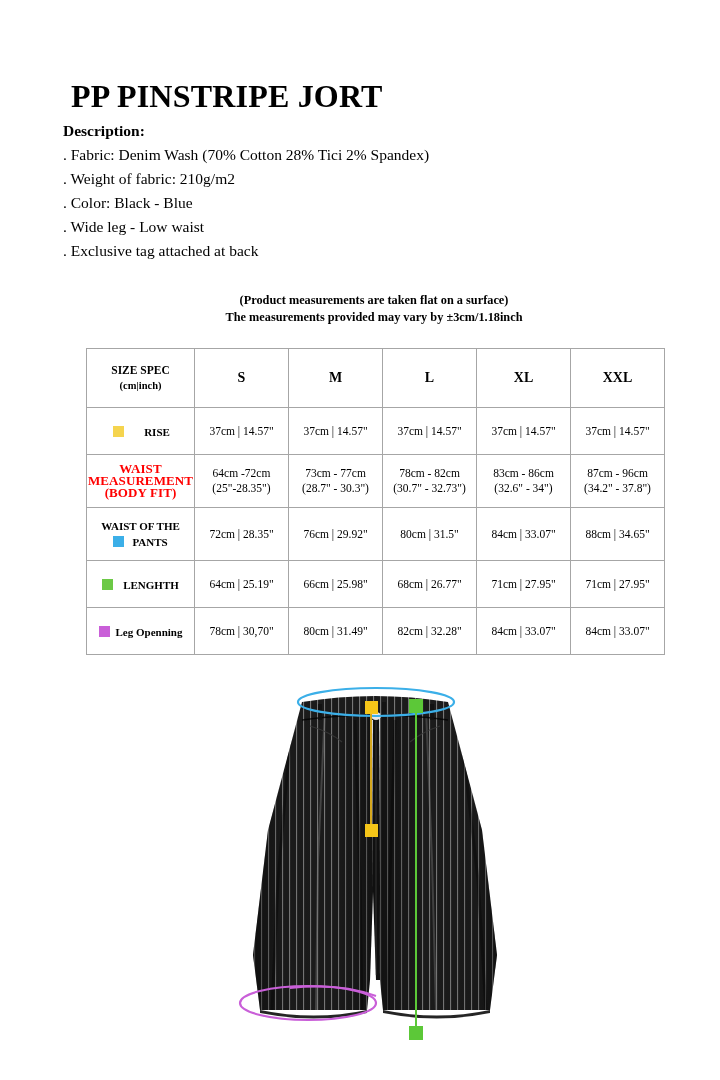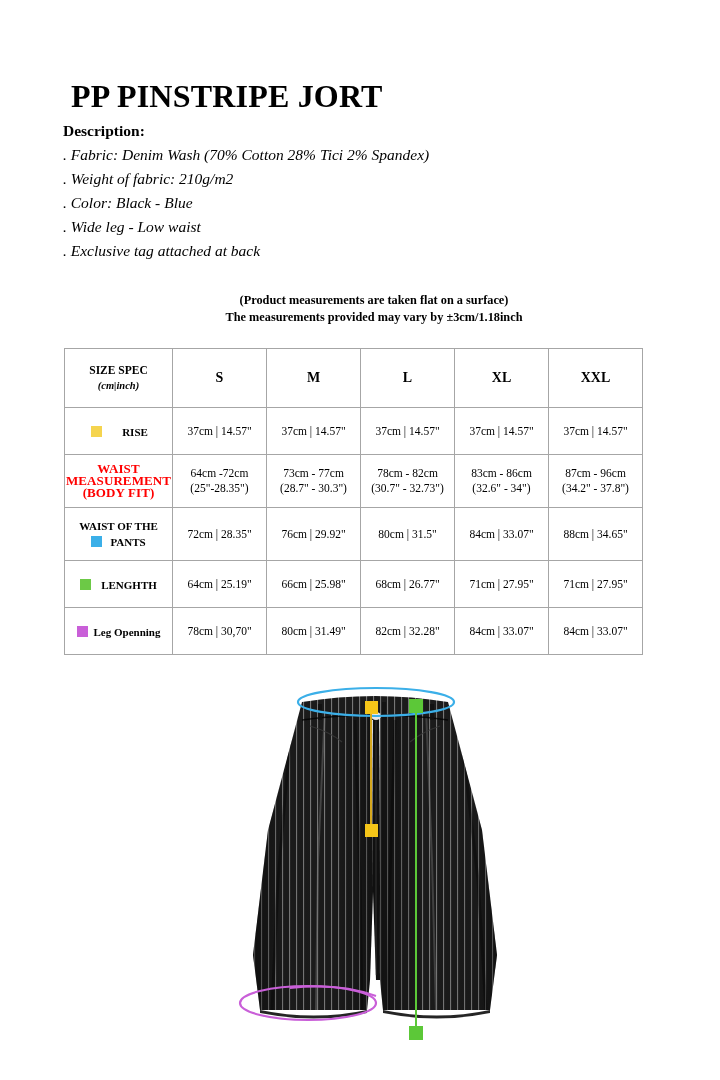--- a/index.html
+++ b/index.html
@@ -37,21 +37,20 @@
   #description-heading {
     font-size: 15.5px;
     font-weight: bold;
     line-height: 22px;
     margin-bottom: 1px;
   }
   .desc-line {
     font-size: 15.5px;
     line-height: 24px;
     white-space: nowrap;
-    font-style: italic;
   }
 
   
   #notes-block {
     position: absolute;
     left: 0;
     top: 292px;
     width: 720px;
     text-align: center;
   }
@@ -59,21 +58,21 @@
     font-size: 12.3px;
     font-weight: bold;
     line-height: 16.5px;
     white-space: nowrap;
     padding-left: 28px;
   }
 
   
   #size-table-wrap {
     position: absolute;
-    left: 64px;
+    left: 86px;
     top: 348px;
     width: 578px;
   }
   table.size-table {
     border-collapse: collapse;
     width: 578px;
     table-layout: fixed;
   }
   table.size-table td, table.size-table th {
     border: 1px solid #a6a6a6;
@@ -83,21 +82,21 @@
   }
   col.c-label { width: 108px; }
   col.c-size  { width: 94px; }
 
   th.hdr-label {
     height: 58px;
     font-size: 11.5px;
     font-weight: bold;
     line-height: 15px;
   }
-  th.hdr-label .sub { font-size: 10.5px; font-style: italic; }
+  th.hdr-label .sub { font-size: 10.5px; }
   th.hdr-size {
     height: 58px;
     font-size: 14px;
     font-weight: bold;
   }
 
   td.row-label {
     height: 46px;
     font-size: 11px;
     font-weight: bold;

